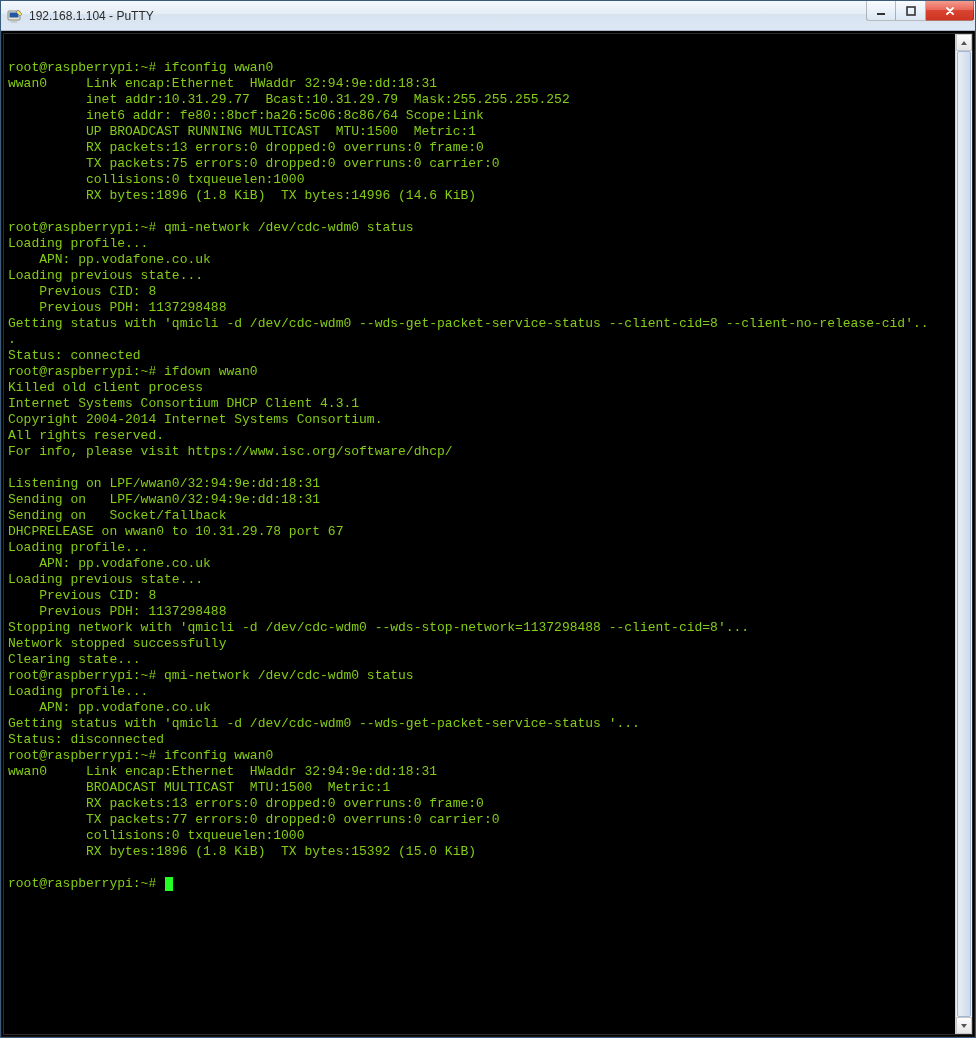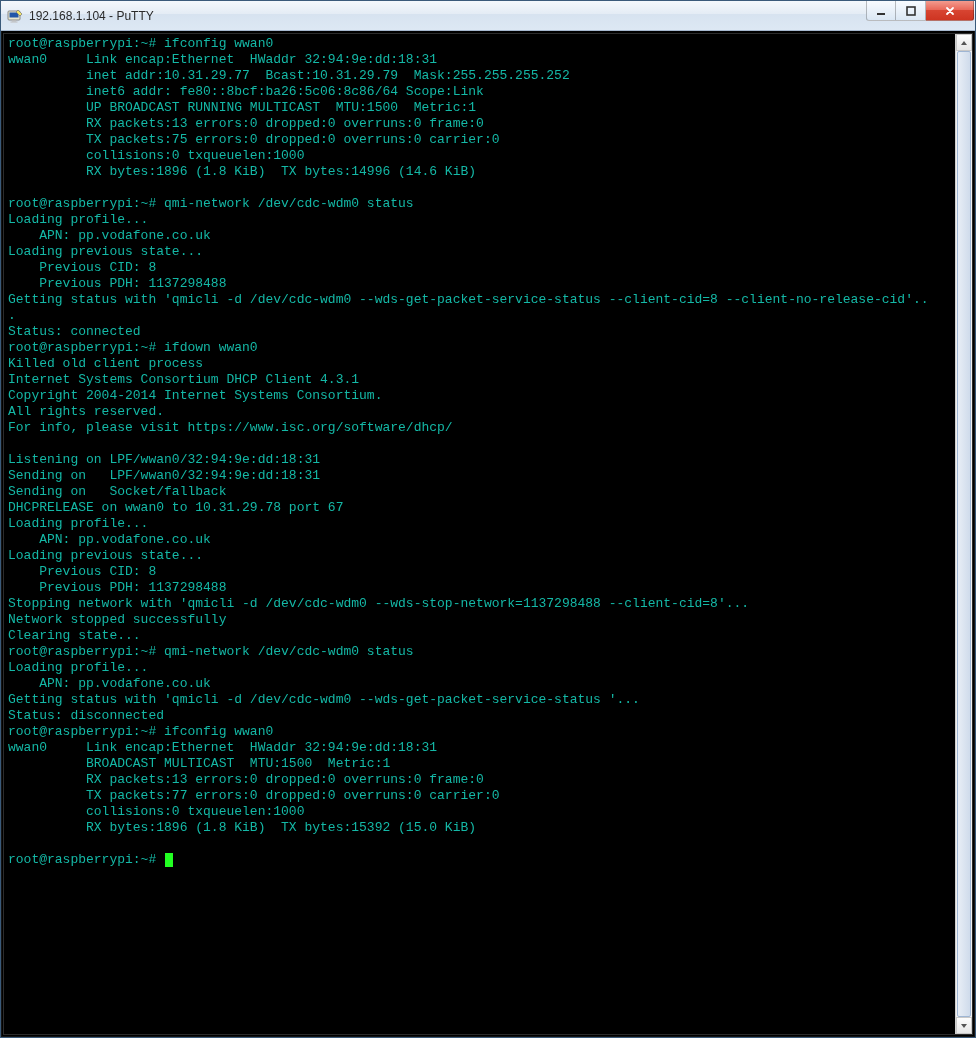--- a/index.html
+++ b/index.html
@@ -46,27 +46,28 @@
   .term-wrap {
     flex: 1;
     display: flex;
     background: #000;
     border: 1px solid #2b2b2b;
     margin: 2px;
   }
   .terminal {
     flex: 1;
     background: #000;
-    color: #14b8a6;
+    color: #84cc16;
     font-family: Consolas, "Courier New", monospace;
     font-size: 13px;
     line-height: 16px;
     padding: 2px 4px 4px 4px;
     white-space: pre;
     overflow: hidden;
+    margin-top: 24px;
   }
   .cursor {
     display: inline-block;
     width: 8px; height: 14px;
     background: #22ff22;
     vertical-align: text-bottom;
     margin-left: 1px;
   }
   .scrollbar {
     width: 17px;

